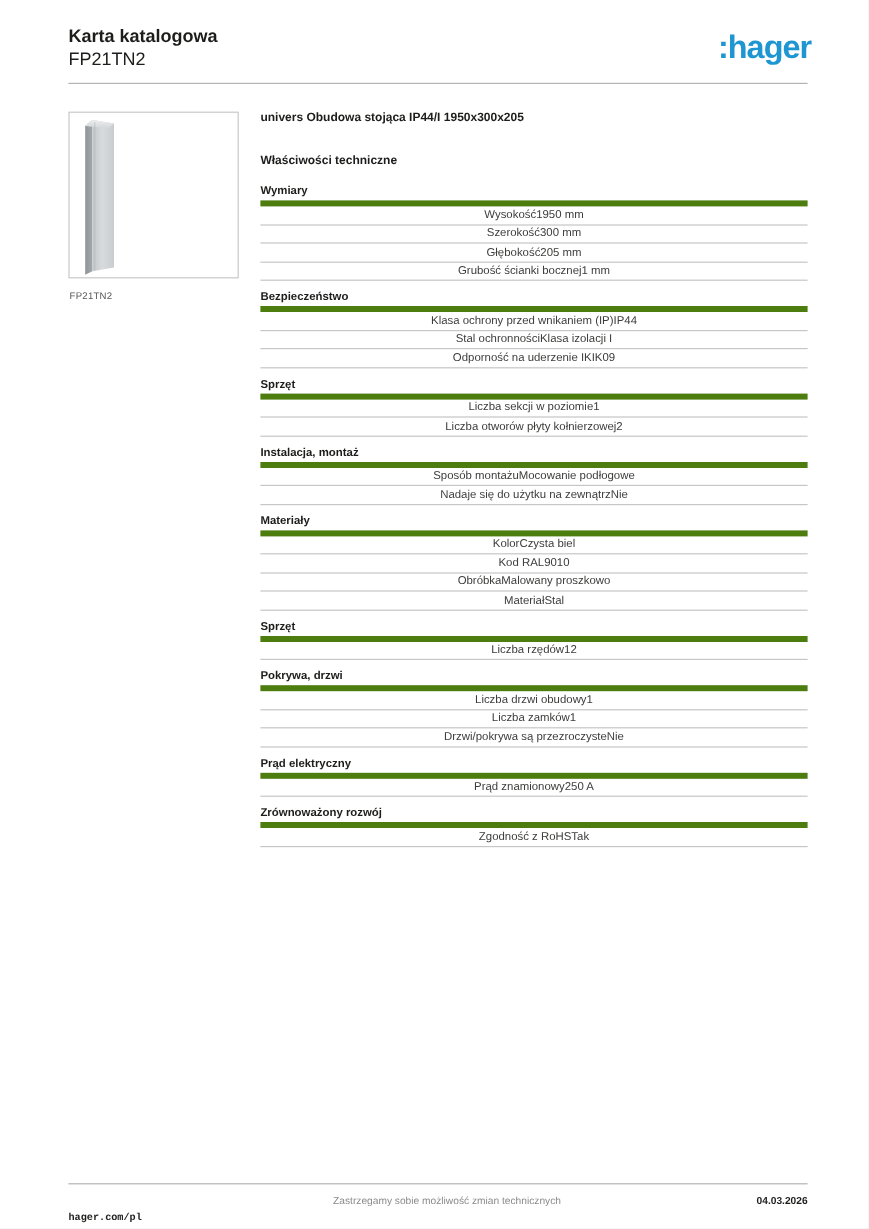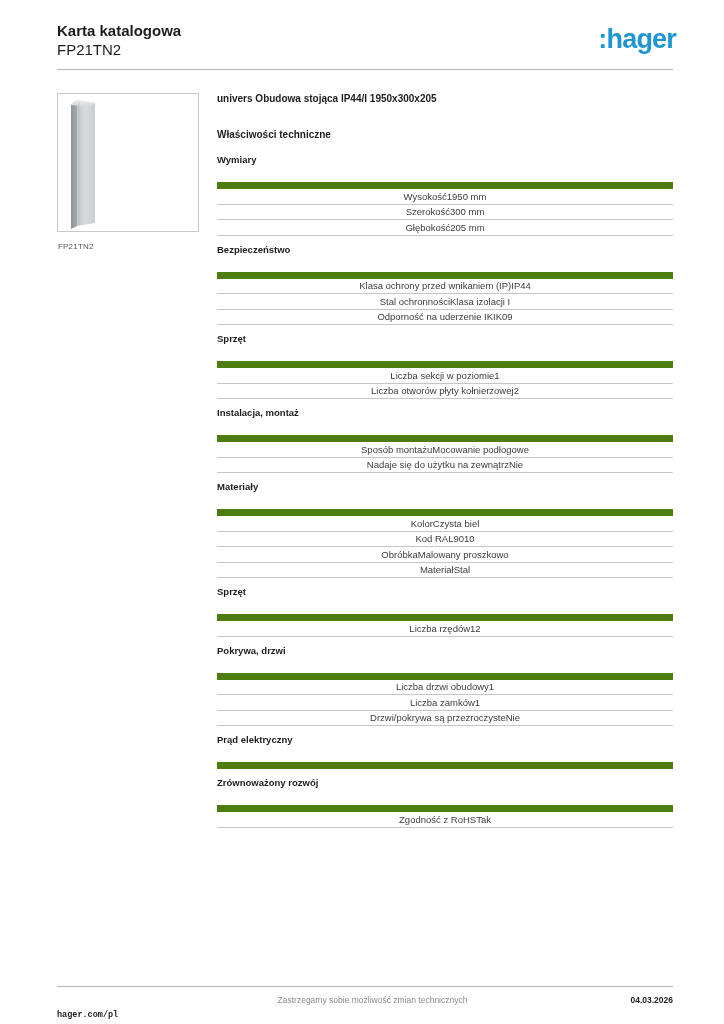--- a/index.html
+++ b/index.html
@@ -70,22 +70,22 @@
   .groups { margin-top: 15px; }
 
   .group { margin-top: 9px; }
   .group:first-child { margin-top: 0; }
 
   .group-title {
     font-size: 9.5px;
     font-weight: bold;
     line-height: 10px;
     color: #1d1d1b;
-    padding-bottom: 17px;
-    border-bottom: 7px solid #4d7c0f;
+    padding-bottom: 2px;
+    border-bottom: 5px solid #4d7c0f;
   }
 
   .spec-row {
     display: flex;
     justify-content: center;
     align-items: baseline;
     font-size: 9.5px;
     line-height: 10px;
     color: #3c3c3b;
     padding: 2.5px 0 2px 0;
@@ -162,20 +162,24 @@
   <div class="spec-row">
     <span class="spec-label">Szerokość</span>
     <span class="spec-value">300 mm</span>
   </div>
 
   <div class="spec-row">
     <span class="spec-label">Głębokość</span>
     <span class="spec-value">205 mm</span>
   </div>
 
+  <div class="spec-row">
+    <span class="spec-label">Grubość ścianki bocznej</span>
+    <span class="spec-value">1 mm</span>
+  </div>
 </div>
   </div>
 
   <div class="group">
     <div class="group-title">Bezpieczeństwo</div>
     <div>
   <div class="spec-row">
     <span class="spec-label">Klasa ochrony przed wnikaniem (IP)</span>
     <span class="spec-value">IP44</span>
   </div>
@@ -272,20 +276,26 @@
 
   <div class="spec-row">
     <span class="spec-label">Drzwi/pokrywa są przezroczyste</span>
     <span class="spec-value">Nie</span>
   </div>
 </div>
   </div>
 
   <div class="group">
     <div class="group-title">Prąd elektryczny</div>
+    <div>
+  <div class="spec-row">
+    <span class="spec-label">Prąd znamionowy</span>
+    <span class="spec-value">250 A</span>
+  </div>
+</div>
   </div>
 
   <div class="group">
     <div class="group-title">Zrównoważony rozwój</div>
     <div>
   <div class="spec-row">
     <span class="spec-label">Zgodność z RoHS</span>
     <span class="spec-value">Tak</span>
   </div>
 </div>

